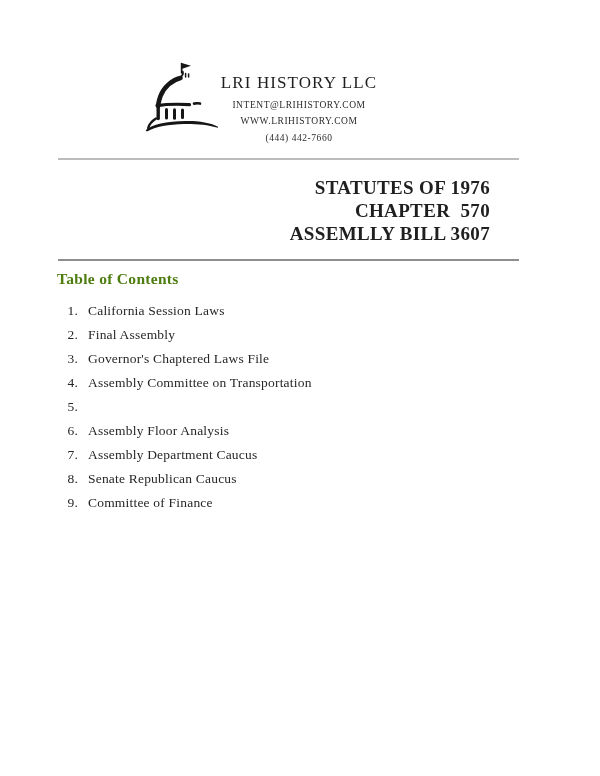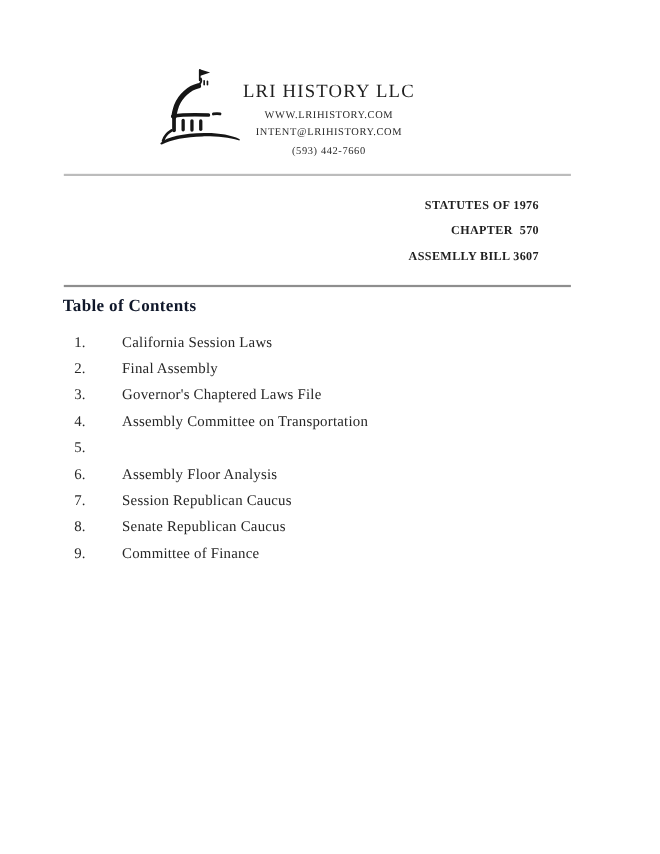--- a/index.html
+++ b/index.html
@@ -48,56 +48,56 @@
   .rule { position: absolute; left: 58px; width: 461px; }
   .rule-top    { top: 158px; height: 2px;   background: #bcbcbc; }
   .rule-bottom { top: 259px; height: 1.5px; background: #8e8e8e; }
 
   
   .caseref {
     position: absolute;
     top: 176px; right: 110px;
     text-align: right;
     font-weight: bold;
-    font-size: 11px;
+    font-size: 19px;
     line-height: 23px;
     letter-spacing: 0.35px;
     color: #1f1f1f;
   }
   .caseref div { white-space: pre; }
 
   
   .toc-title {
     position: absolute;
     left: 57px; top: 270px;
     margin: 0;
     font-size: 15.5px;
     font-weight: bold;
     letter-spacing: 0.3px;
-    color: #0f172a;
+    color: #4d7c0f;
   }
   .toc-list {
     position: absolute;
     left: 57px; top: 304px;
     display: flex;
     flex-direction: column;
     gap: 9.5px;
     font-size: 13.5px;
     letter-spacing: 0.2px;
     color: #262626;
   }
   .toc-item { display: flex; line-height: 14.5px; }
   .toc-num {
     display: inline-block;
     width: 21px;
     text-align: right;
     margin-right: 10px;
     flex: 0 0 auto;
   }
-  .toc-label { white-space: nowrap; margin-left: 23px; }
+  .toc-label { white-space: nowrap; }
 
   svg .ink { stroke: #161616; fill: none; stroke-linecap: round; stroke-linejoin: round; }
 </style>
 </head>
 <body>
 
 <div class="page">
 
   <svg class="logo" viewBox="0 0 80 78" xmlns="http://www.w3.org/2000/svg" aria-hidden="true">
 
@@ -123,23 +123,23 @@
     <path class="ink" d="M38.5,49 V56.6" stroke-width="3"></path>
 
     <path d="M2,69 C8,63.5 22,60.2 42,60 C55,59.8 66,61.8 73.5,65.4 C74.6,66 74,67 72.8,66.6
              C64,63.8 52,62.8 40,63 C25,63.3 11,65.9 3.6,70.2 C2.4,70.8 1.4,69.7 2,69 Z" fill="#161616" stroke="none"></path>
 
     <path class="ink" d="M12,57.5 C8,60 5.2,63.4 4.2,67" stroke-width="2.4"></path>
   </svg>
 
   <div class="lh-text">
     <div class="company">LRI HISTORY LLC</div>
+    <div class="contact">INTENT@LRIHISTORY.COM</div>
     <div class="contact">WWW.LRIHISTORY.COM</div>
-    <div class="contact">INTENT@LRIHISTORY.COM</div>
-    <div class="contact">(593) 442-7660</div>
+    <div class="contact">(444) 442-7660</div>
   </div>
 
   <div class="rule rule-top"></div>
   <div class="rule rule-bottom"></div>
 
   <div class="caseref">
     <div>STATUTES OF 1976</div>
     <div>CHAPTER  570</div>
     <div>ASSEMLLY BILL 3607</div>
   </div>
@@ -165,21 +165,21 @@
     </div>
     <div class="toc-item">
       <span class="toc-num">5.</span>
     </div>
     <div class="toc-item">
       <span class="toc-num">6.</span>
       <span class="toc-label">Assembly Floor Analysis</span>
     </div>
     <div class="toc-item">
       <span class="toc-num">7.</span>
-      <span class="toc-label">Session Republican Caucus</span>
+      <span class="toc-label">Assembly Department Caucus</span>
     </div>
     <div class="toc-item">
       <span class="toc-num">8.</span>
       <span class="toc-label">Senate Republican Caucus</span>
     </div>
     <div class="toc-item">
       <span class="toc-num">9.</span>
       <span class="toc-label">Committee of Finance</span>
     </div>
   </div>

